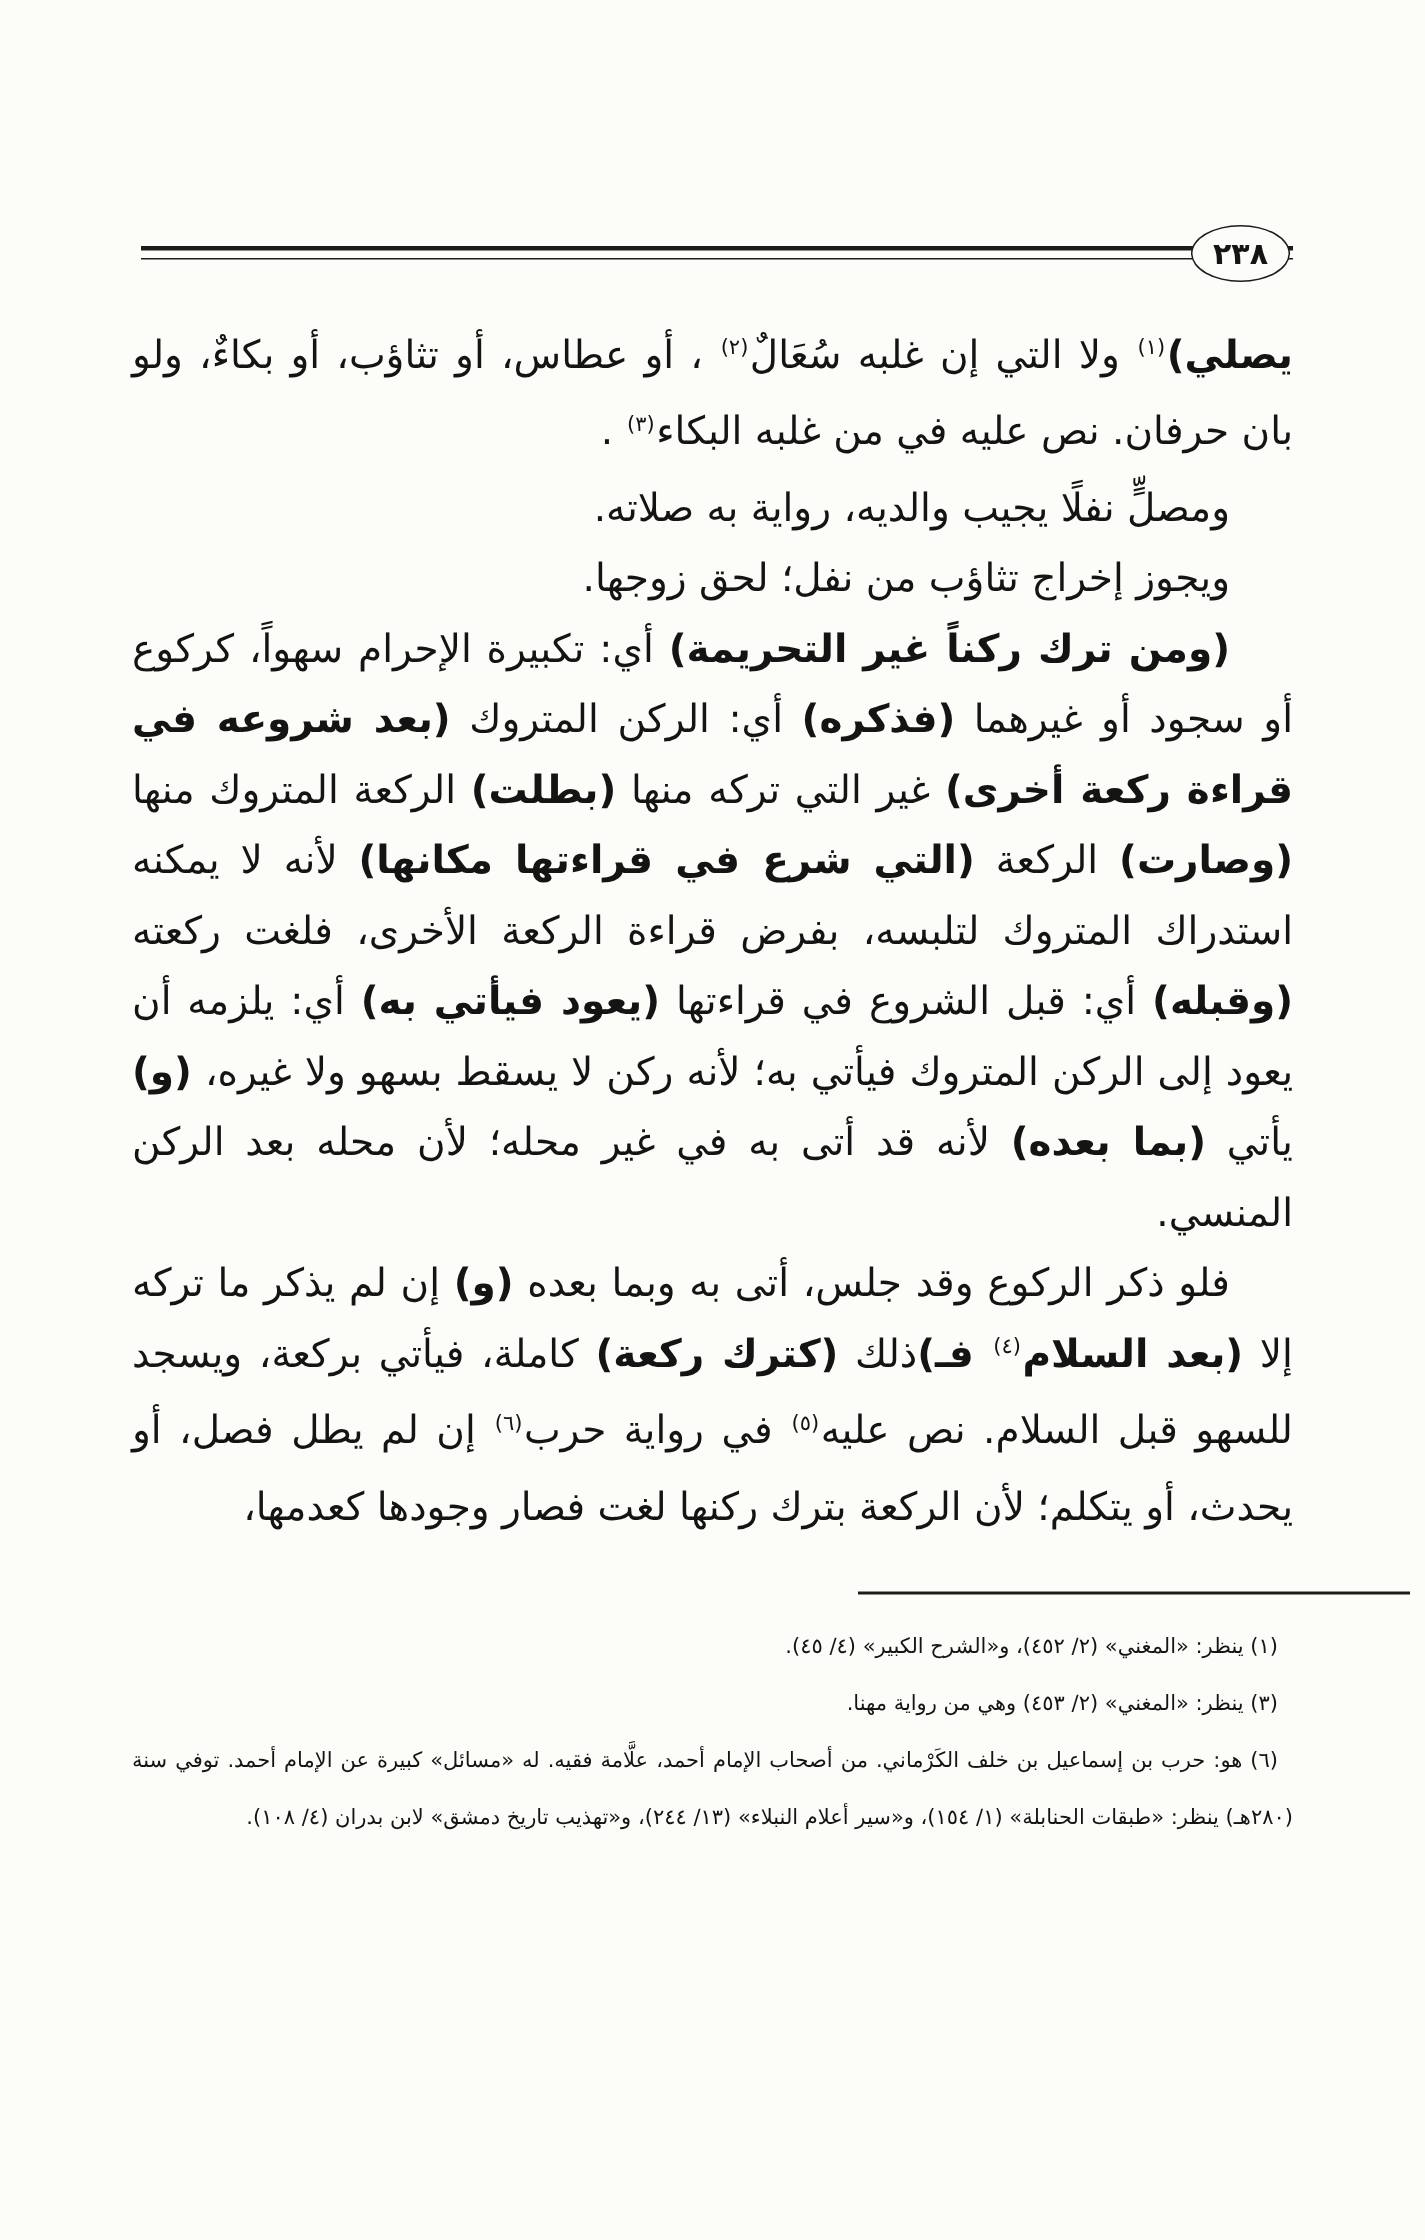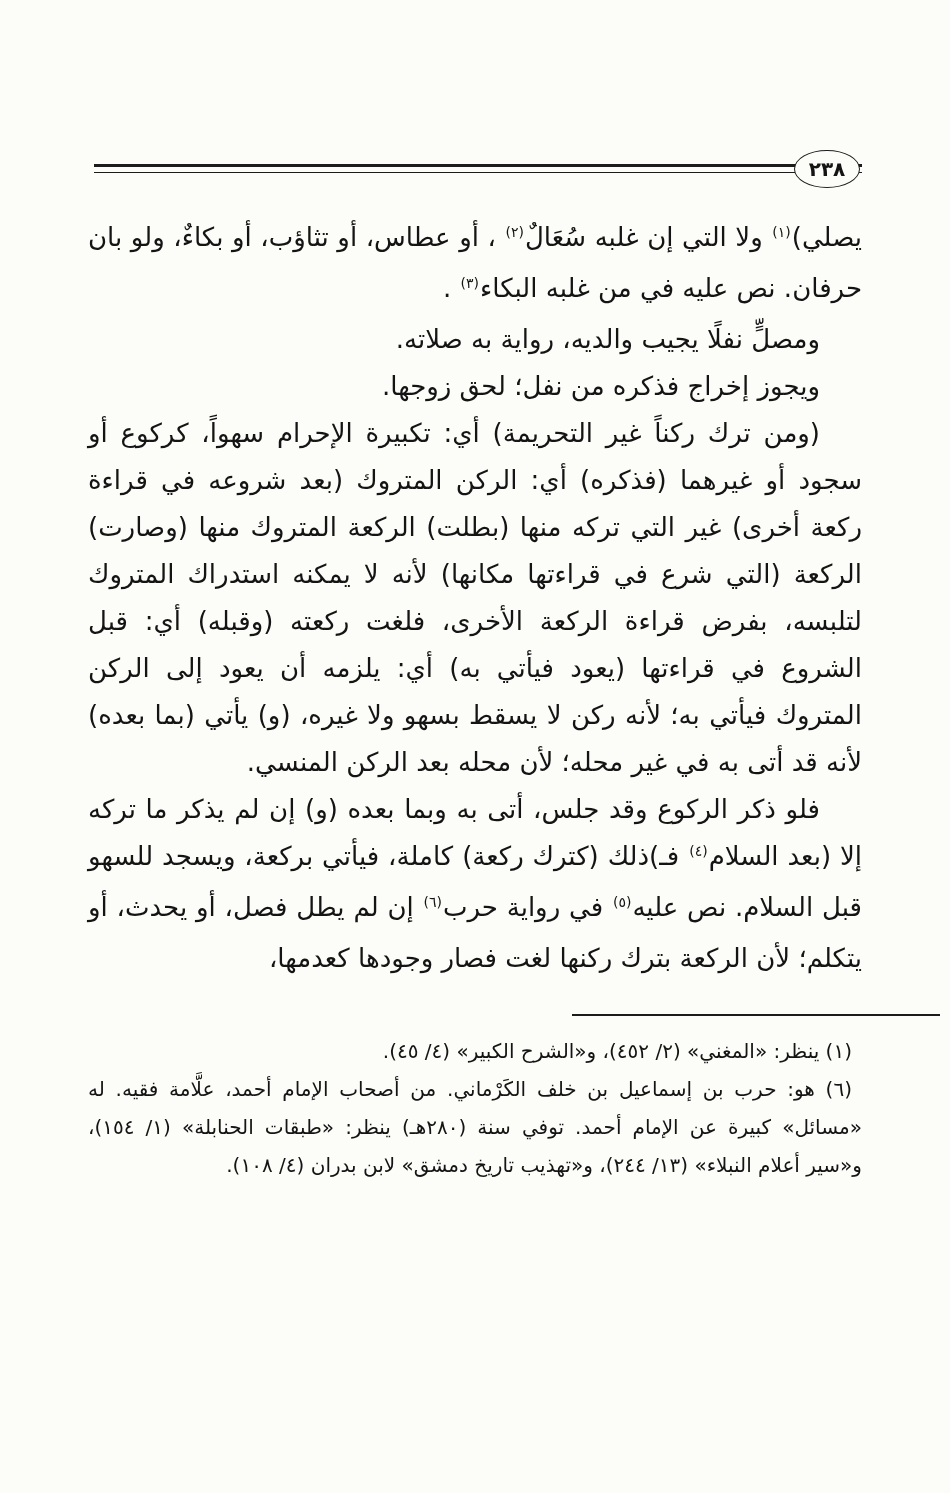--- a/index.html
+++ b/index.html
@@ -56,40 +56,40 @@
     text-align: justify;
     font-size: 26px;
     line-height: 47px;
   }
   .body-text p.para {
     margin: 0;
   }
   .body-text p.para.indent {
     text-indent: 42px;
   }
-  .b { font-weight: normal; }
+  .b { font-weight: bold; }
   .sup {
     font-size: 14px;
     position: relative;
     top: -9px;
     margin: 0 1px;
     font-weight: normal;
   }
   
   .fn-sep {
     width: 368px;
     border-top: 2px solid #1c1c1c;
     margin: 32px 10px 16px auto; 
     margin-left: auto;
   }
   .footnotes {
     margin: 0 88px 0 88px;
     direction: rtl;
     text-align: justify;
-    font-size: 20px;
+    font-size: 14px;
     line-height: 38px;
   }
   .footnotes p.footnote {
     margin: 0;
     text-indent: 10px;
   }
   .fn-num {
     white-space: nowrap;
   }
 </style>
@@ -101,25 +101,26 @@
   <header class="page-header">
     <div class="header-rule"></div>
     <div class="page-badge">
       <span>٢٣٨</span>
     </div>
   </header>
 
   <main class="body-text">
       <p class="para"><span class="b">يصلي)</span><span class="sup">(١)</span><span> ولا التي إن غلبه سُعَالٌ</span><span class="sup">(٢)</span><span> ، أو عطاس، أو تثاؤب، أو بكاءٌ، ولو بان حرفان. نص عليه في من غلبه البكاء</span><span class="sup">(٣)</span><span> .</span></p>
       <p class="para indent"><span>ومصلٍّ نفلًا يجيب والديه، رواية به صلاته.</span></p>
-      <p class="para indent"><span>ويجوز إخراج فذكره من نفل؛ لحق زوجها.</span></p>
+      <p class="para indent"><span>ويجوز إخراج تثاؤب من نفل؛ لحق زوجها.</span></p>
       <p class="para indent"><span class="b">(ومن ترك ركناً غير التحريمة)</span><span> أي: تكبيرة الإحرام سهواً، كركوع أو سجود أو غيرهما </span><span class="b">(فذكره)</span><span> أي: الركن المتروك </span><span class="b">(بعد شروعه في قراءة ركعة أخرى)</span><span> غير التي تركه منها </span><span class="b">(بطلت)</span><span> الركعة المتروك منها </span><span class="b">(وصارت)</span><span> الركعة </span><span class="b">(التي شرع في قراءتها مكانها)</span><span> لأنه لا يمكنه استدراك المتروك لتلبسه، بفرض قراءة الركعة الأخرى، فلغت ركعته </span><span class="b">(وقبله)</span><span> أي: قبل الشروع في قراءتها </span><span class="b">(يعود فيأتي به)</span><span> أي: يلزمه أن يعود إلى الركن المتروك فيأتي به؛ لأنه ركن لا يسقط بسهو ولا غيره، </span><span class="b">(و)</span><span> يأتي </span><span class="b">(بما بعده)</span><span> لأنه قد أتى به في غير محله؛ لأن محله بعد الركن المنسي.</span></p>
       <p class="para indent"><span>فلو ذكر الركوع وقد جلس، أتى به وبما بعده </span><span class="b">(و)</span><span> إن لم يذكر ما تركه إلا </span><span class="b">(بعد السلام</span><span class="sup">(٤)</span><span class="b"> فـ)</span><span>ذلك </span><span class="b">(كترك ركعة)</span><span> كاملة، فيأتي بركعة، ويسجد للسهو قبل السلام. نص عليه</span><span class="sup">(٥)</span><span> في رواية حرب</span><span class="sup">(٦)</span><span> إن لم يطل فصل، أو يحدث، أو يتكلم؛ لأن الركعة بترك ركنها لغت فصار وجودها كعدمها،</span></p>
     </main>
 
   <div class="fn-sep"></div>
 
   <section class="footnotes">
       <p class="footnote"><span class="fn-num">(١) </span>ينظر: «المغني» (٢/ ٤٥٢)، و«الشرح الكبير» (٤/ ٤٥).</p>
+      <p class="footnote"><span class="fn-num">(٣) </span>ينظر: «المغني» (٢/ ٤٥٣) وهي من رواية مهنا.</p>
       <p class="footnote"><span class="fn-num">(٦) </span>هو: حرب بن إسماعيل بن خلف الكَرْماني. من أصحاب الإمام أحمد، علَّامة فقيه. له «مسائل» كبيرة عن الإمام أحمد. توفي سنة (٢٨٠هـ) ينظر: «طبقات الحنابلة» (١/ ١٥٤)، و«سير أعلام النبلاء» (١٣/ ٢٤٤)، و«تهذيب تاريخ دمشق» لابن بدران (٤/ ١٠٨).</p>
     </section>
 
 </div>
 
 </body></html>

